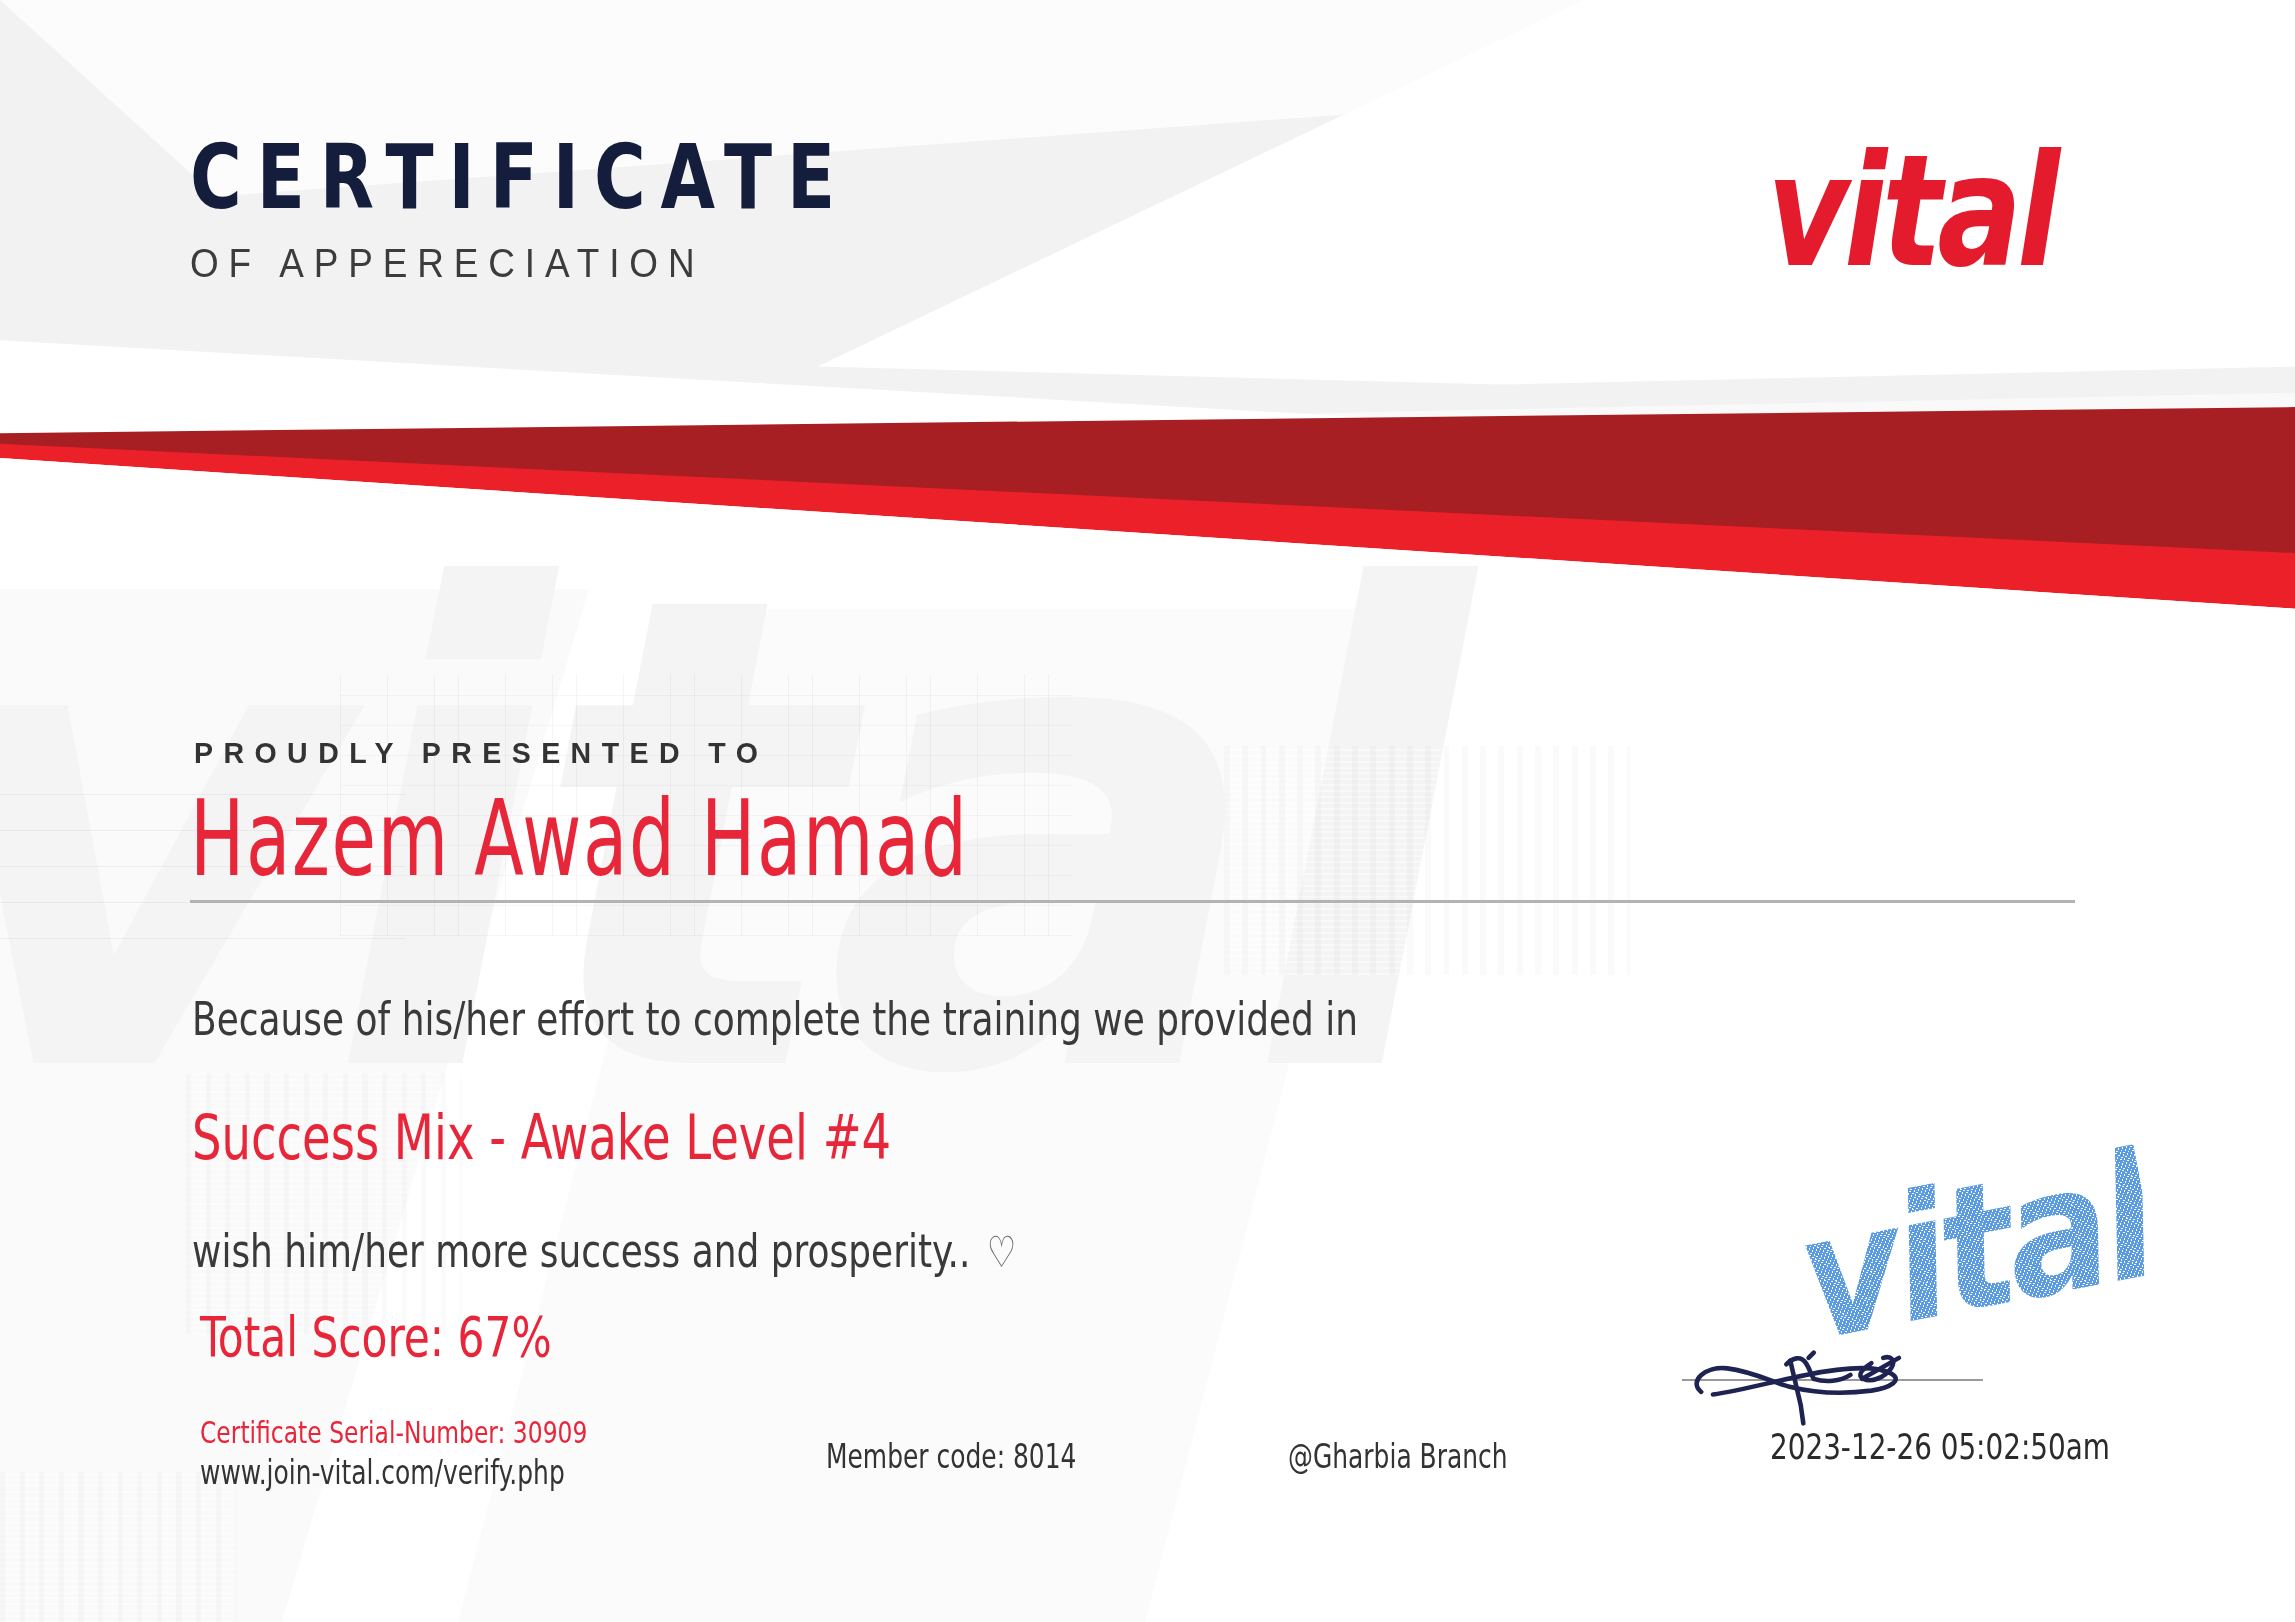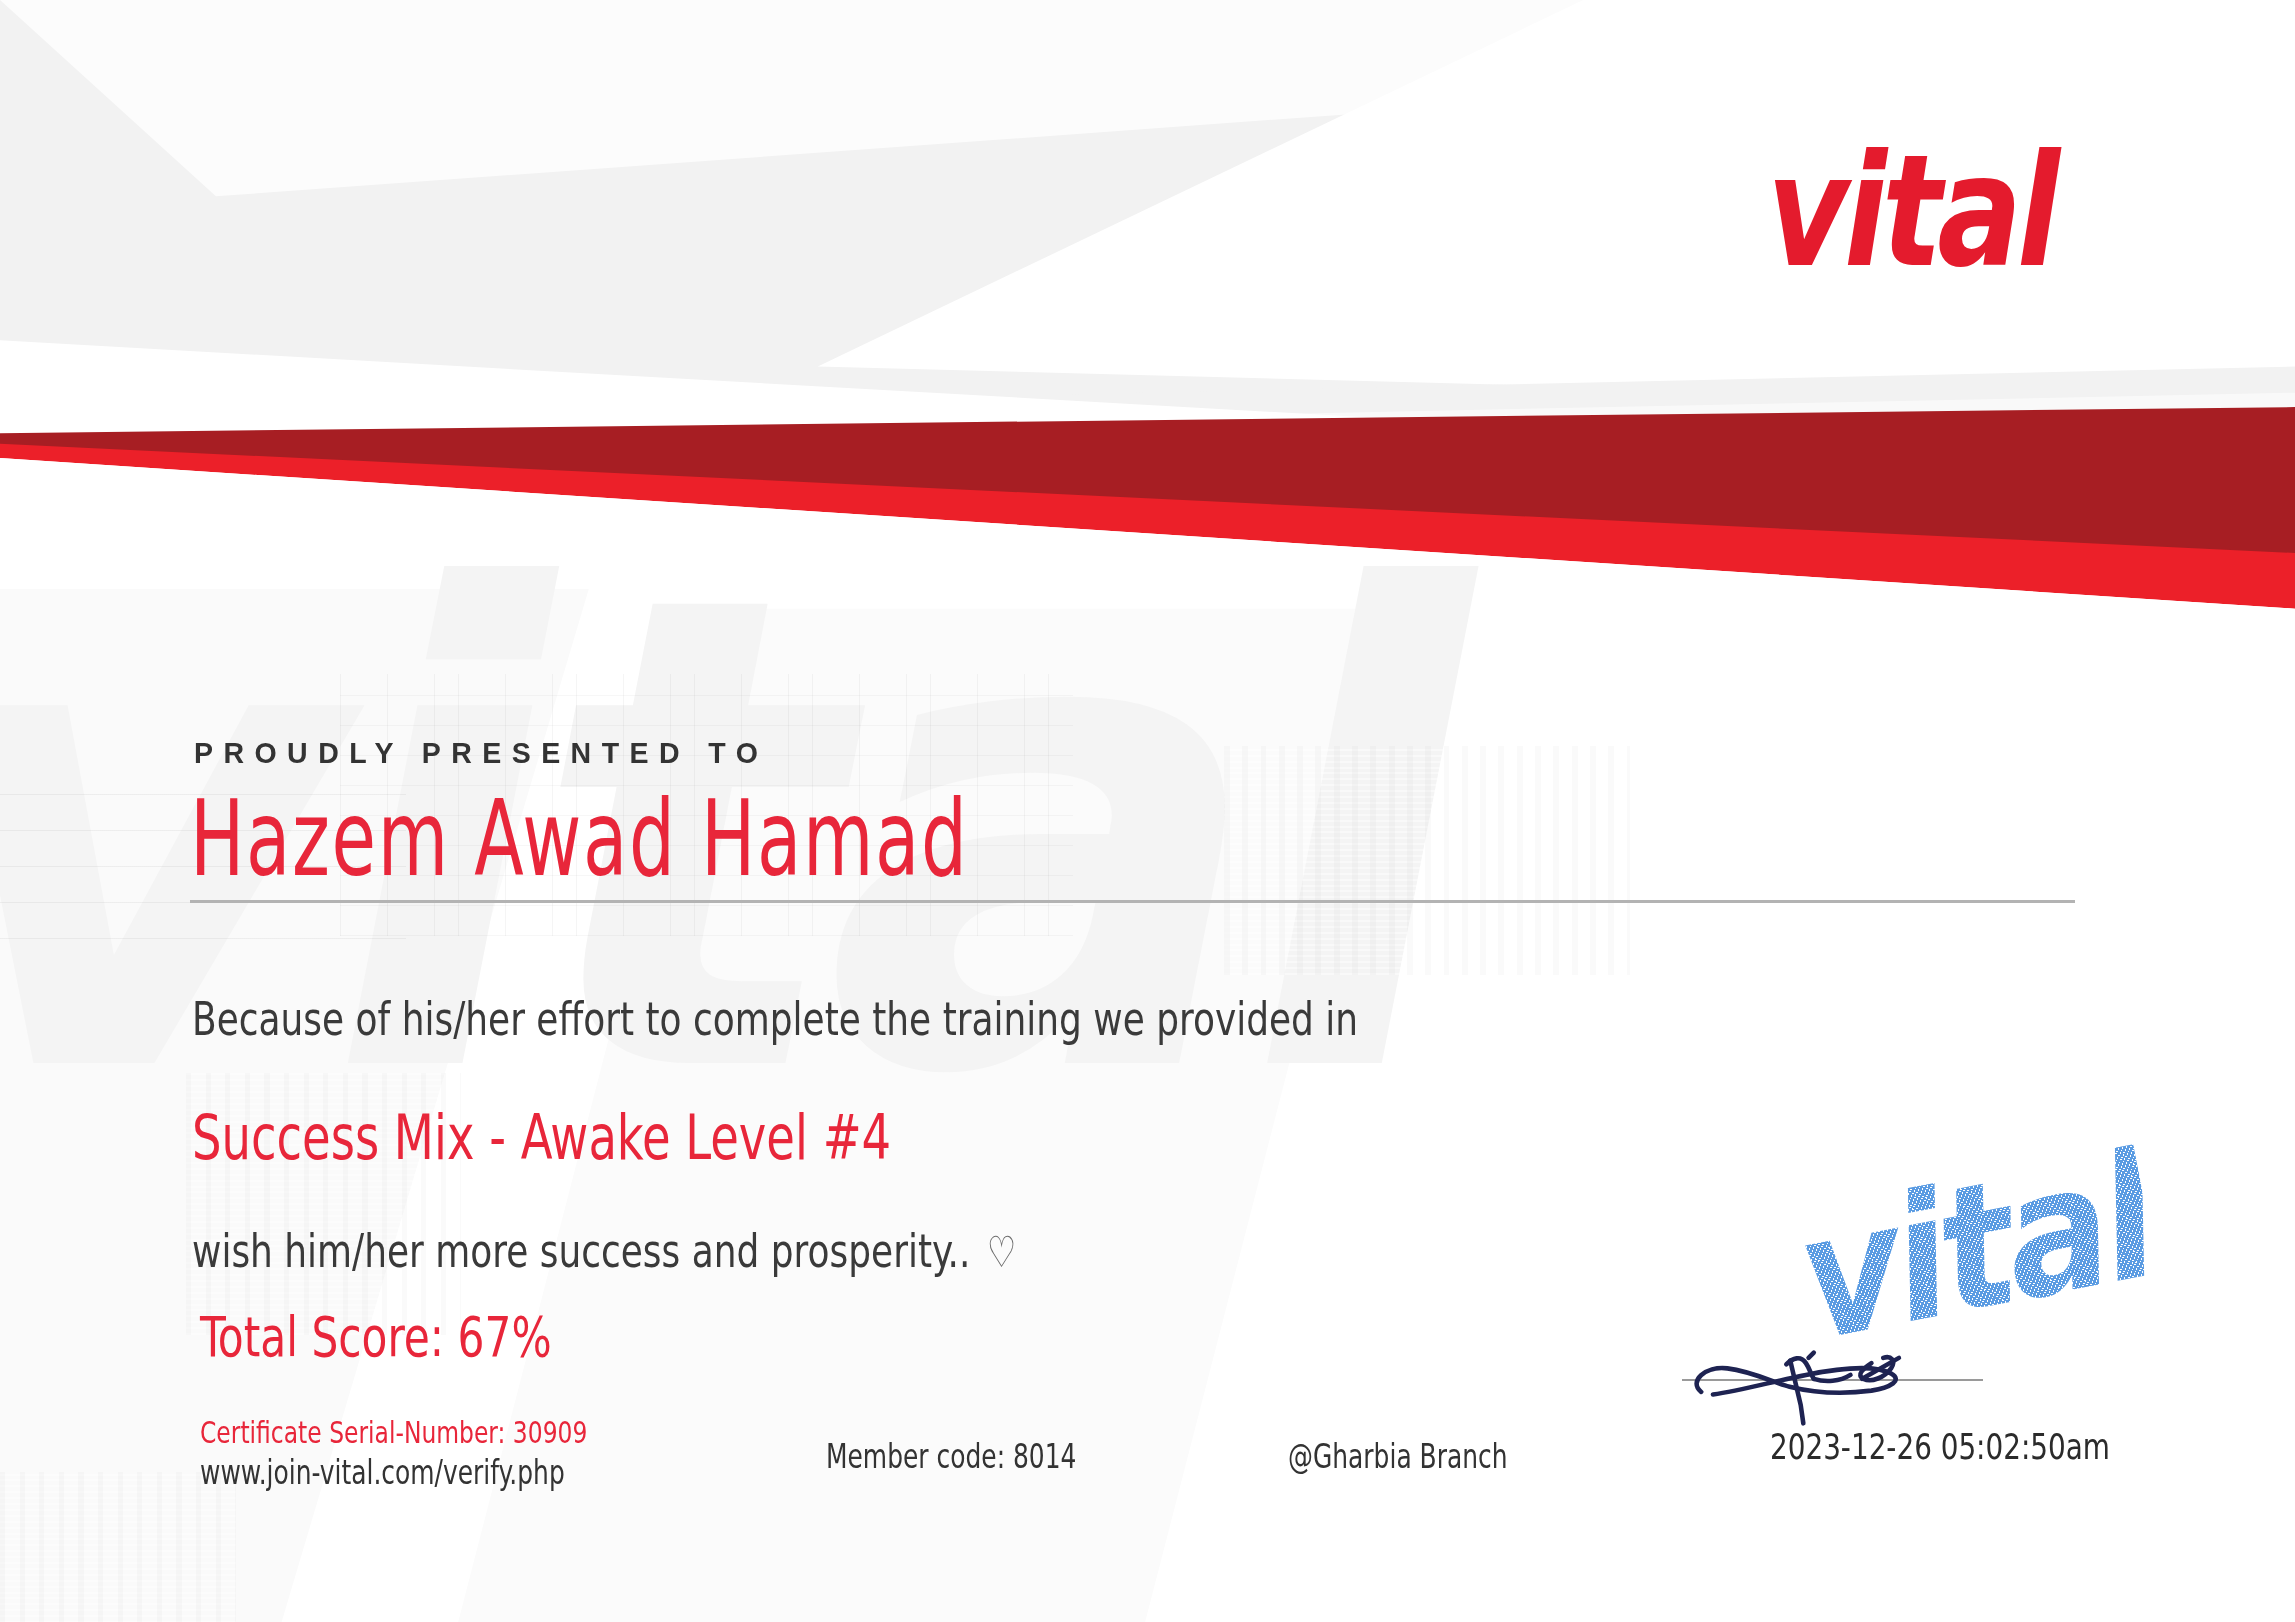--- a/index.html
+++ b/index.html
@@ -401,20 +401,24 @@
     </svg>
   </div>
 
   <div class="watermark">vital</div>
   <div class="grid-lines"></div>
   <div class="rule-lines"></div>
   <div class="texture tex-a"></div>
   <div class="texture tex-b"></div>
   <div class="texture tex-c"></div>
 
+  <div class="title-block">
+    <div class="cert-title">CERTIFICATE</div>
+    <div class="cert-subtitle">OF APPERECIATION</div>
+  </div>
 
   <div class="logo">vital</div>
 
   <div class="body-wrap">
 
     <div class="presented-to">PROUDLY PRESENTED TO</div>
 
     <div class="recipient-name">Hazem Awad Hamad</div>
     <div class="name-rule"></div>
 

